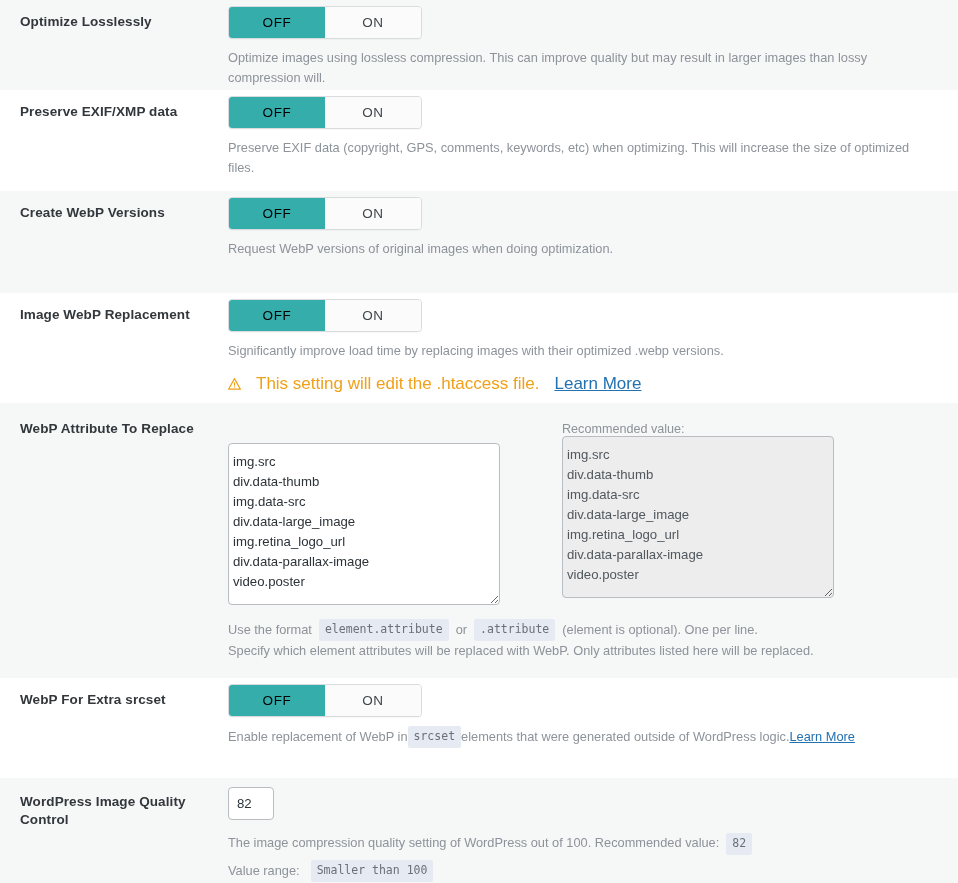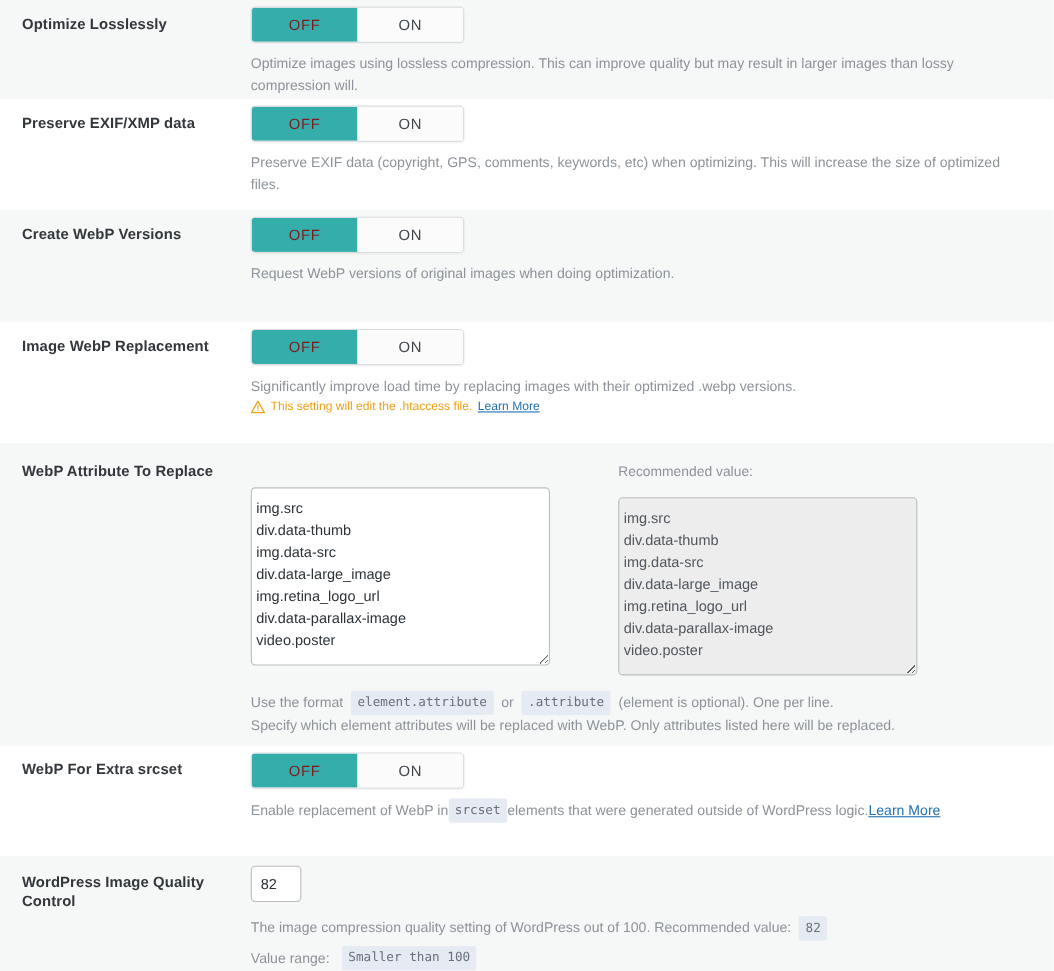--- a/index.html
+++ b/index.html
@@ -59,43 +59,43 @@
     display: flex;
     align-items: center;
     justify-content: center;
     font-size: 13.5px;
     letter-spacing: 0.7px;
     cursor: pointer;
     user-select: none;
   }
   .toggle .seg.active {
     background: #35adab;
-    color: #7f1d1d;
+    color: #000000;
   }
   .toggle .seg.inactive {
     background: #fbfbfb;
     color: #40464d;
   }
 
   
   .help {
     margin-top: 9px;
     font-size: 12.8px;
     color: #8d939a;
     line-height: 1.55;
   }
   .help-line { display: block; }
   .warn-line {
-    margin-top: 1px;
-    font-size: 11px;
+    margin-top: 10px;
+    font-size: 17px;
     color: #f0a019;
     line-height: 1.55;
     display: flex;
     align-items: center;
-    gap: 5px;
+    gap: 15px;
   }
   .warn-icon { display: inline-block; line-height: 0; }
   .link {
     color: #2271b1;
     text-decoration: underline;
   }
   .code {
     font-family: "DejaVu Sans Mono", monospace;
     font-size: 11.5px;
     background: #e6ebf3;
@@ -104,21 +104,21 @@
     border-radius: 2px;
     white-space: nowrap;
   }
 
   
   .ta-wrap { display: flex; align-items: flex-start; gap: 62px; padding-top: 13px;}
   .ta-col { display: flex; flex-direction: column; }
   .ta-caption {
     font-size: 12.6px;
     color: #8d939a;
-    margin-bottom: 16px;
+    margin-bottom: 0;
   }
   textarea.ta {
     width: 272px;
     height: 162px;
     border: 1px solid #b9bcc0;
     border-radius: 4px;
     padding: 8px 10px 8px 4px;
     font-family: "Liberation Sans", sans-serif;
     font-size: 13.2px;
     line-height: 20px;

